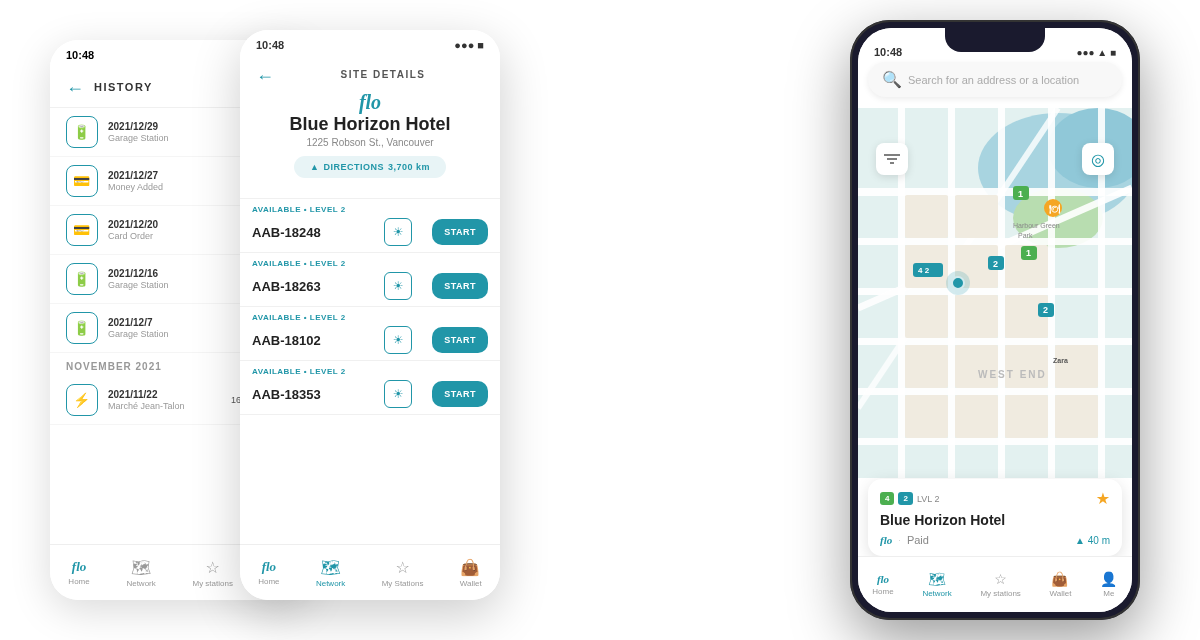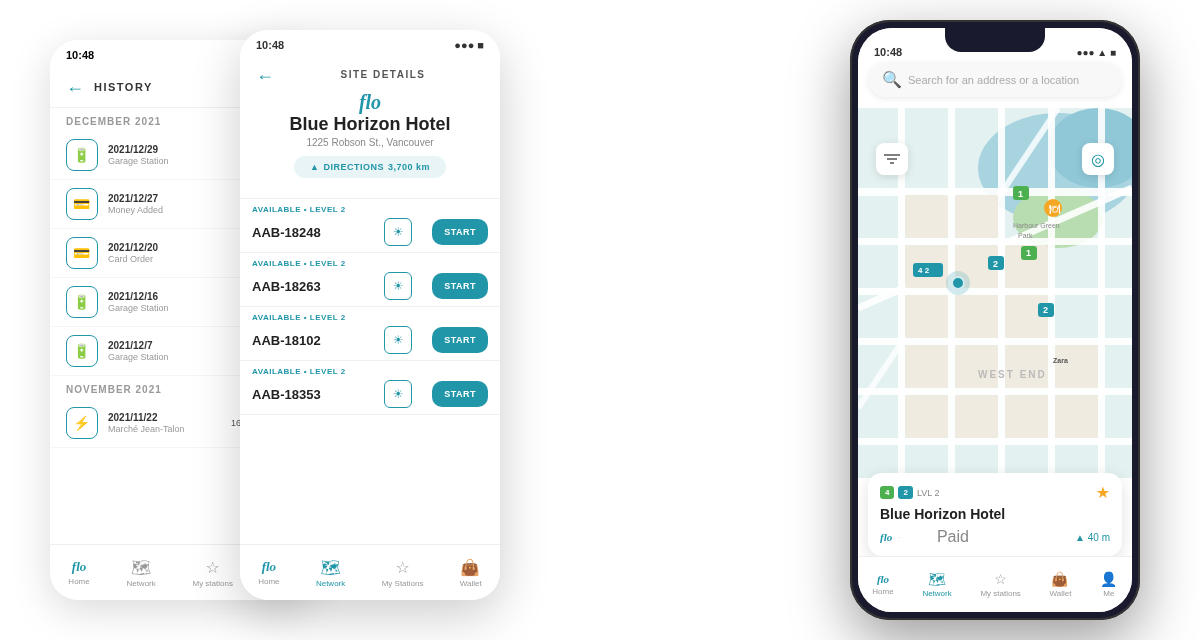--- a/index.html
+++ b/index.html
@@ -459,23 +459,22 @@
       font-weight: 700;
       color: #2196a8;
     }
 
     .dot-sep {
       color: #ccc;
       font-size: 8px;
     }
 
     .paid-label {
-      font-size: 16px;
+      font-size: 11px;
       color: #888;
-      margin-left: 30px;
     }
 
     .distance-label {
       font-size: 10px;
       color: #2196a8;
       margin-left: auto;
     }
 
     
     .map-filter-btn {
@@ -541,21 +540,20 @@
 
   <div class="phone-history">
     <div class="status-bar">
       <span>10:48</span>
       <span>●●● ▲ ■</span>
     </div>
     <div class="app-header">
       <span class="back-arrow">←</span>
       <span class="history-title">HISTORY</span>
     </div>
-    <div class="history-section-label">DECEMBER 2021</div>
 
     <div class="history-item">
       <div class="history-icon">🔋</div>
       <div class="history-info">
         <div class="history-date">2021/12/29</div>
         <div class="history-type">Garage Station</div>
       </div>
       <div class="history-value">45.242 kW</div>
     </div>
 

